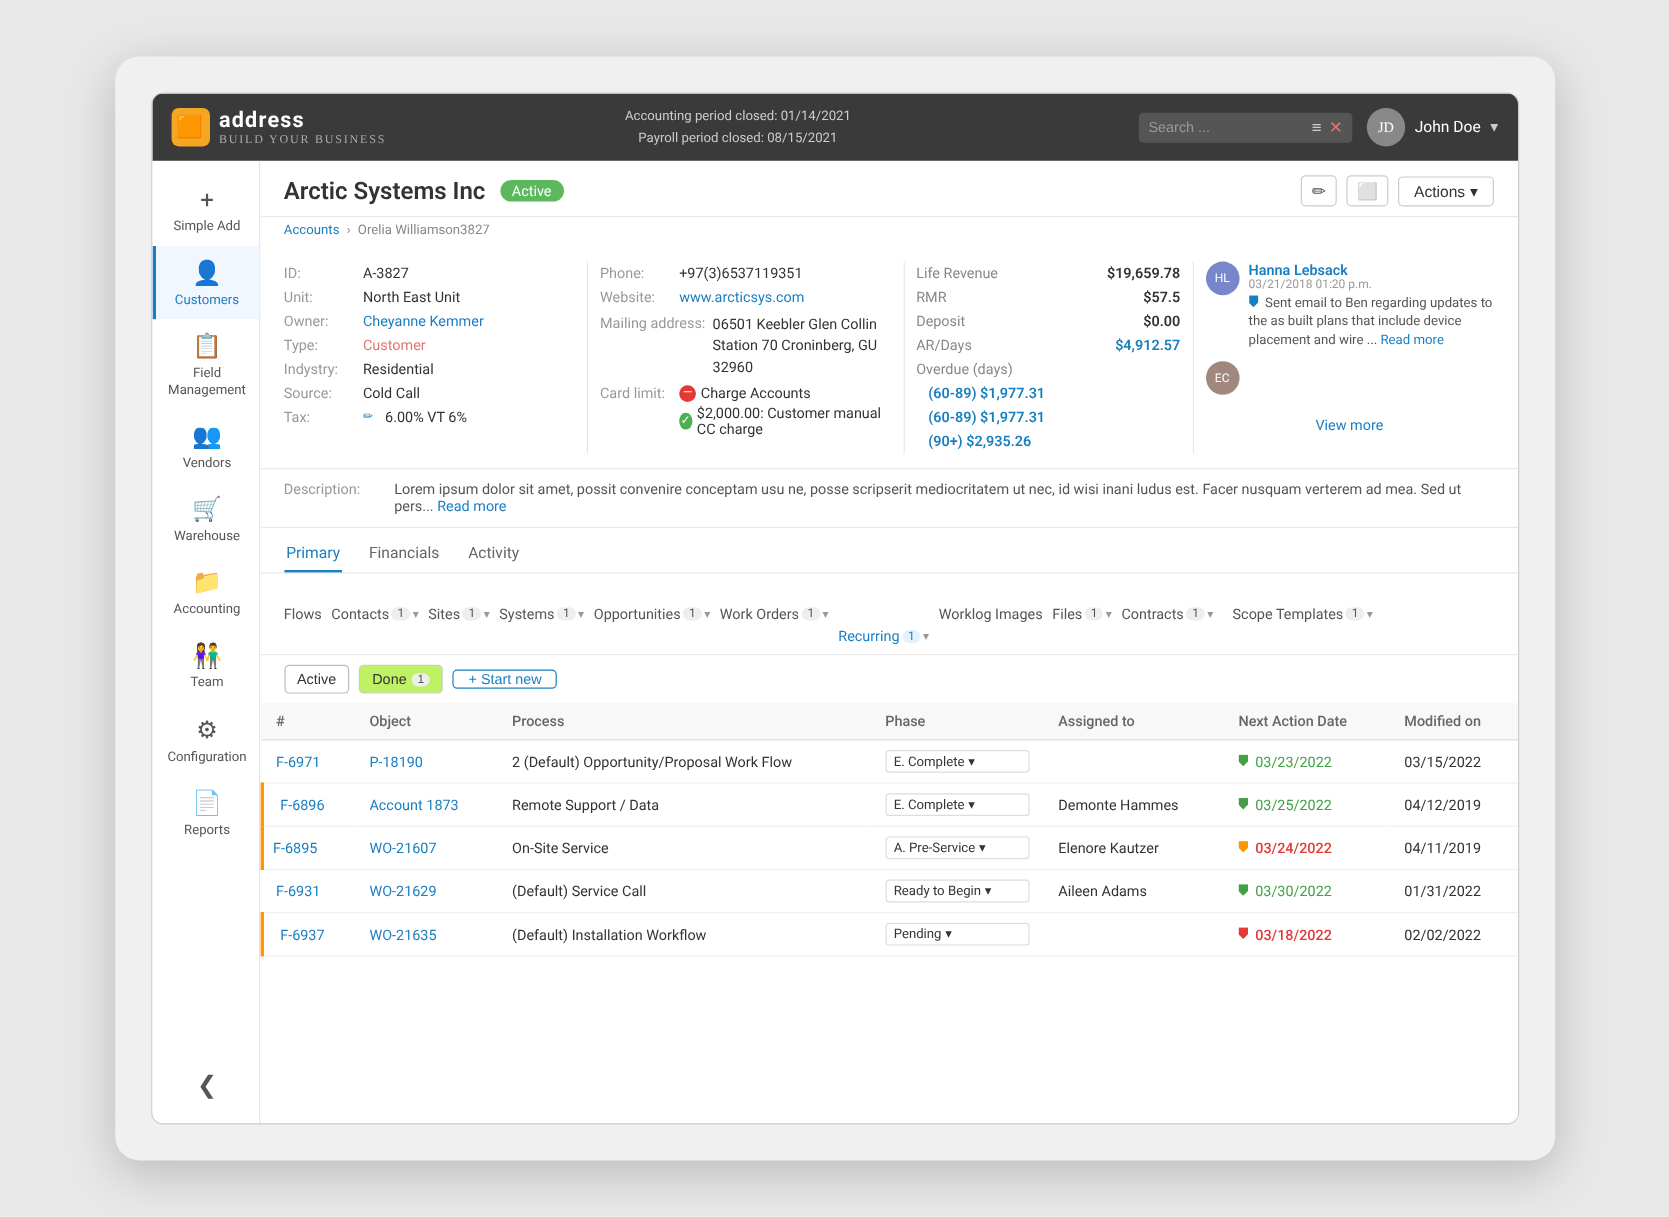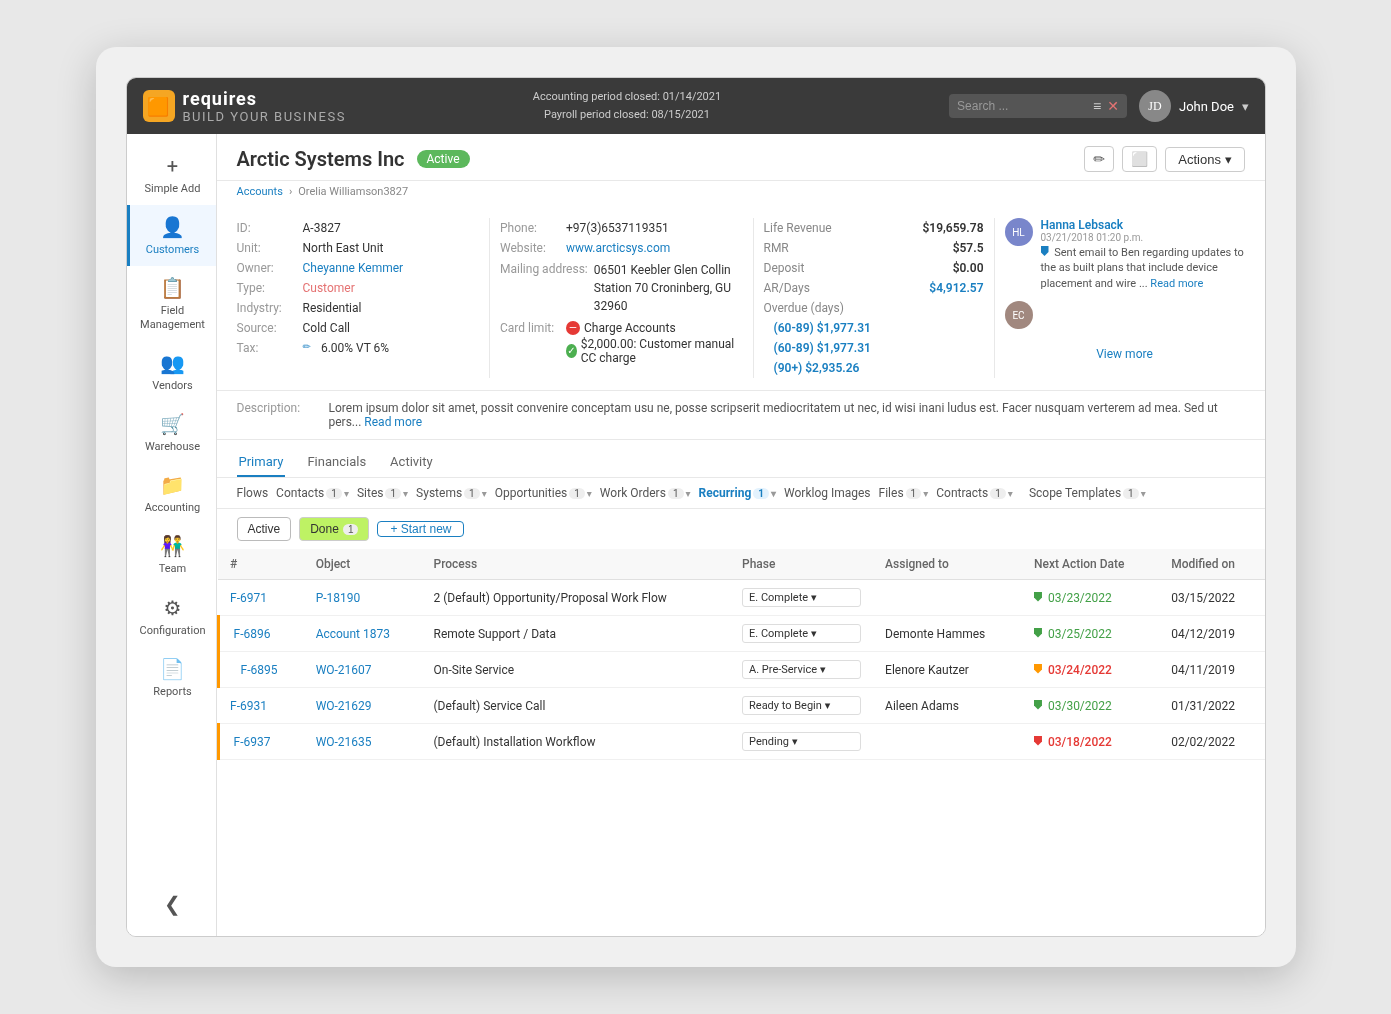--- a/index.html
+++ b/index.html
@@ -48,21 +48,21 @@
       height: 32px;
       background: #f5a623;
       border-radius: 6px;
       display: flex;
       align-items: center;
       justify-content: center;
       font-size: 18px;
     }
     .logo-text-wrap { display: flex; flex-direction: column; }
     .logo-text { color: #fff; font-size: 18px; font-weight: 700; letter-spacing: 1px; }
-    .logo-sub { color: #aaa; font-size: 13px; letter-spacing: 1.5px; text-transform: uppercase; }
+    .logo-sub { color: #aaa; font-size: 10px; letter-spacing: 1.5px; text-transform: uppercase; font-family: Liberation Serif, serif; }
     .nav-center {
       flex: 1;
       display: flex;
       flex-direction: column;
       align-items: center;
       color: #ccc;
       font-size: 11px;
       line-height: 1.6;
     }
     .nav-right {
@@ -298,21 +298,21 @@
       border-bottom: 1px solid #e8e8e8;
       align-items: center;
     }
     .flow-item {
       color: #555;
       cursor: pointer;
       display: flex;
       align-items: center;
       gap: 2px;
     }
-    .flow-item.highlight { color: #1a7fc1; font-weight: 700; }
+    .flow-item.highlight { color: #1a7fc1; font-weight: 400; margin-top: 37px; }
     .flow-badge {
       background: #eee;
       border-radius: 10px;
       padding: 0px 5px;
       font-size: 10px;
       color: #555;
     }
     .flow-chevron { font-size: 10px; color: #999; }
     
     .filter-bar {
@@ -386,21 +386,21 @@
 </head>
 <body>
 
 <div class="device-frame">
   <div class="app-window">
 
     <div class="top-nav">
       <div class="logo-area">
         <div class="logo-icon">🟧</div>
         <div class="logo-text-wrap">
-          <span class="logo-text">requires</span>
+          <span class="logo-text">address</span>
           <span class="logo-sub">BUILD YOUR BUSINESS</span>
         </div>
       </div>
       <div class="nav-center">
         <span>Accounting period closed: 01/14/2021</span>
         <span>Payroll period closed: 08/15/2021</span>
       </div>
       <div class="nav-right">
         <div class="search-box">
           <input type="text" placeholder="Search ..." style="">
@@ -666,21 +666,21 @@
                 <div class="phase-select">E. Complete <span>▾</span></div>
               </td>
               <td>Demonte Hammes</td>
               <td><span class="date-green">
                 <span style="display:inline-block;width:8px;height:10px;background:#43a047;clip-path:polygon(0 0,100% 0,100% 60%,50% 100%,0 60%);margin-right:3px;"></span>
                 03/25/2022</span>
               </td>
               <td>04/12/2019</td>
             </tr>
             <tr style="border-left: 3px solid #ff9800;">
-              <td style="padding-left:21px;"><a>F-6895</a></td>
+              <td style="padding-left:8px;"><a>F-6895</a></td>
               <td><a>WO-21607</a></td>
               <td>On-Site Service</td>
               <td>
                 <div class="phase-select">A. Pre-Service <span>▾</span></div>
               </td>
               <td>Elenore Kautzer</td>
               <td><span class="date-red">
                 <span style="display:inline-block;width:8px;height:10px;background:#ff9800;clip-path:polygon(0 0,100% 0,100% 60%,50% 100%,0 60%);margin-right:3px;"></span>
                 03/24/2022</span>
               </td>

